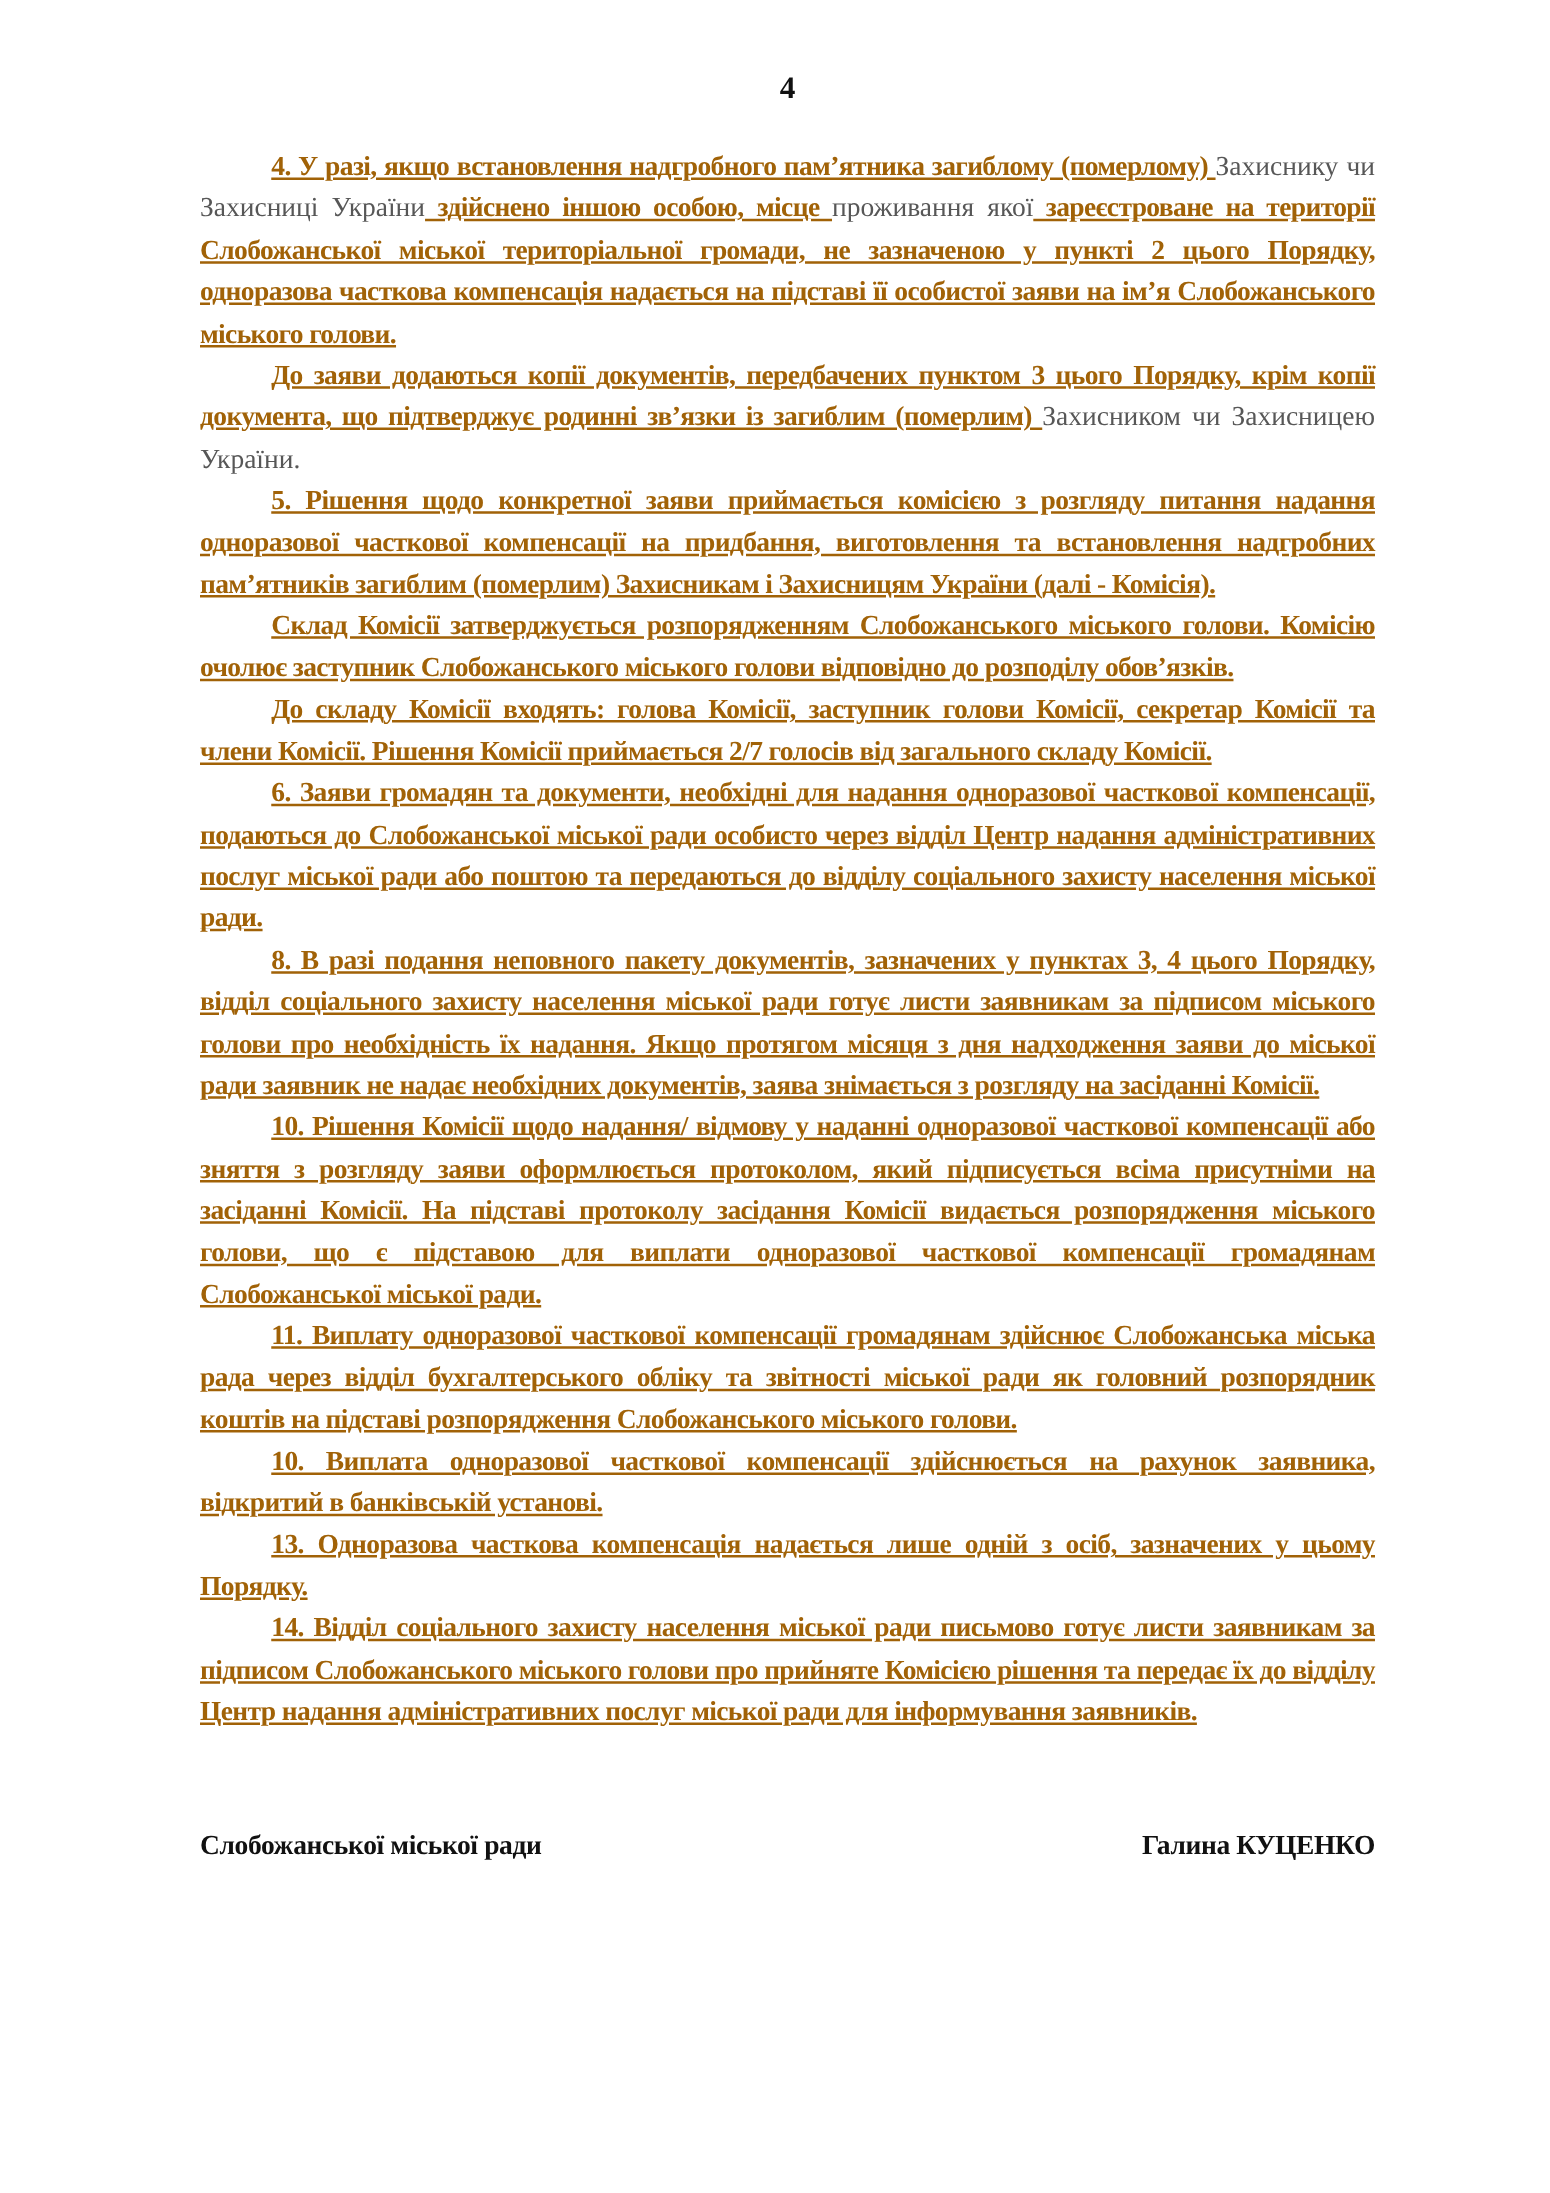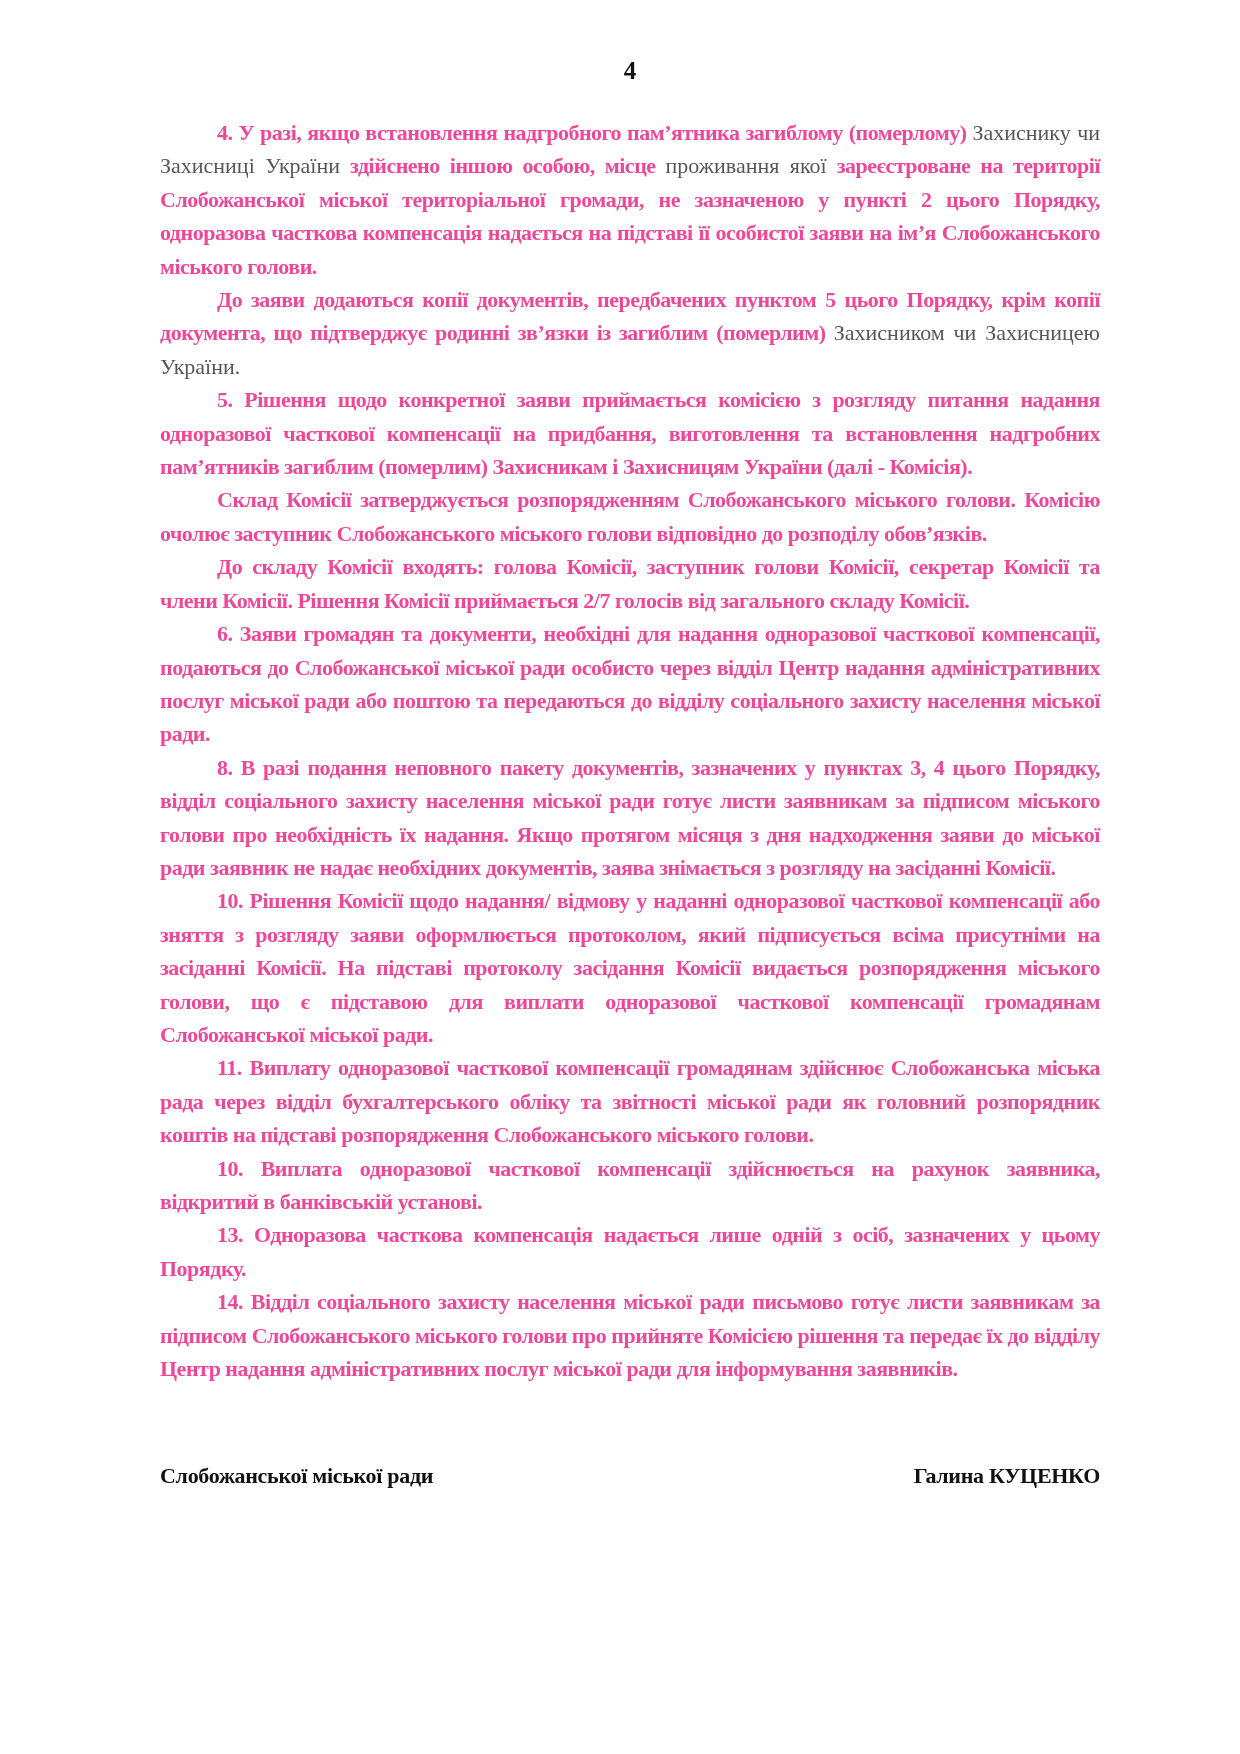--- a/index.html
+++ b/index.html
@@ -33,21 +33,22 @@
     margin: 0;
     text-indent: 57px;
     text-align: justify;
     font-size: 22px;
     line-height: 33.4px;
     font-weight: bold;
     letter-spacing: -0.5px;
     color: #111111;
   }
   .run-normal {
-    color: #ec4899;
+    color: #a16207;
+    text-decoration: underline;
   }
   .run-muted {
     color: #575757;
     font-weight: normal;
     letter-spacing: 0px;
   }
   .signature {
     display: flex;
     justify-content: space-between;
     align-items: flex-end;
@@ -66,21 +67,21 @@
   }
 </style>
 </head>
 <body>
 
 <div class="page">
   <div class="page-number">4</div>
 
   <div class="body-text" id="paragraphs">
       <p class="para"><span class="run-normal">4. У разі, якщо встановлення надгробного пам’ятника загиблому (померлому) </span><span class="run-muted">Захиснику чи Захисниці України</span><span class="run-normal"> здійснено іншою особою, місце </span><span class="run-muted">проживання якої</span><span class="run-normal"> зареєстроване на території Слобожанської міської територіальної громади, не зазначеною у пункті 2 цього Порядку, одноразова часткова компенсація надається на підставі її особистої заяви на ім’я Слобожанського міського голови.</span></p>
-      <p class="para"><span class="run-normal">До заяви додаються копії документів, передбачених пунктом 5 цього Порядку, крім копії документа, що підтверджує родинні зв’язки із загиблим (померлим) </span><span class="run-muted">Захисником чи Захисницею України.</span></p>
+      <p class="para"><span class="run-normal">До заяви додаються копії документів, передбачених пунктом 3 цього Порядку, крім копії документа, що підтверджує родинні зв’язки із загиблим (померлим) </span><span class="run-muted">Захисником чи Захисницею України.</span></p>
       <p class="para"><span class="run-normal">5. Рішення щодо конкретної заяви приймається комісією з розгляду питання надання одноразової часткової компенсації на придбання, виготовлення та встановлення надгробних пам’ятників загиблим (померлим) Захисникам і Захисницям України (далі - Комісія).</span></p>
       <p class="para"><span class="run-normal">Склад Комісії затверджується розпорядженням Слобожанського міського голови. Комісію очолює заступник Слобожанського міського голови відповідно до розподілу обов’язків.</span></p>
       <p class="para"><span class="run-normal">До складу Комісії входять: голова Комісії, заступник голови Комісії, секретар Комісії та члени Комісії. Рішення Комісії приймається 2/7 голосів від загального складу Комісії.</span></p>
       <p class="para"><span class="run-normal">6. Заяви громадян та документи, необхідні для надання одноразової часткової компенсації, подаються до Слобожанської міської ради особисто через відділ Центр надання адміністративних послуг міської ради або поштою та передаються до відділу соціального захисту населення міської ради.</span></p>
       <p class="para"><span class="run-normal">8. В разі подання неповного пакету документів, зазначених у пунктах 3, 4 цього Порядку, відділ соціального захисту населення міської ради готує листи заявникам за підписом міського голови про необхідність їх надання. Якщо протягом місяця з дня надходження заяви до міської ради заявник не надає необхідних документів, заява знімається з розгляду на засіданні Комісії.</span></p>
       <p class="para"><span class="run-normal">10. Рішення Комісії щодо надання/ відмову у наданні одноразової часткової компенсації або зняття з розгляду заяви оформлюється протоколом, який підписується всіма присутніми на засіданні Комісії. На підставі протоколу засідання Комісії видається розпорядження міського голови, що є підставою для виплати одноразової часткової компенсації громадянам Слобожанської міської ради.</span></p>
       <p class="para"><span class="run-normal">11. Виплату одноразової часткової компенсації громадянам здійснює Слобожанська міська рада через відділ бухгалтерського обліку та звітності міської ради як головний розпорядник коштів на підставі розпорядження Слобожанського міського голови.</span></p>
       <p class="para"><span class="run-normal">10. Виплата одноразової часткової компенсації здійснюється на рахунок заявника, відкритий в банківській установі.</span></p>
       <p class="para"><span class="run-normal">13. Одноразова часткова компенсація надається лише одній з осіб, зазначених у цьому Порядку.</span></p>
       <p class="para"><span class="run-normal">14. Відділ соціального захисту населення міської ради письмово готує листи заявникам за підписом Слобожанського міського голови про прийняте Комісією рішення та передає їх до відділу Центр надання адміністративних послуг міської ради для інформування заявників.</span></p>

